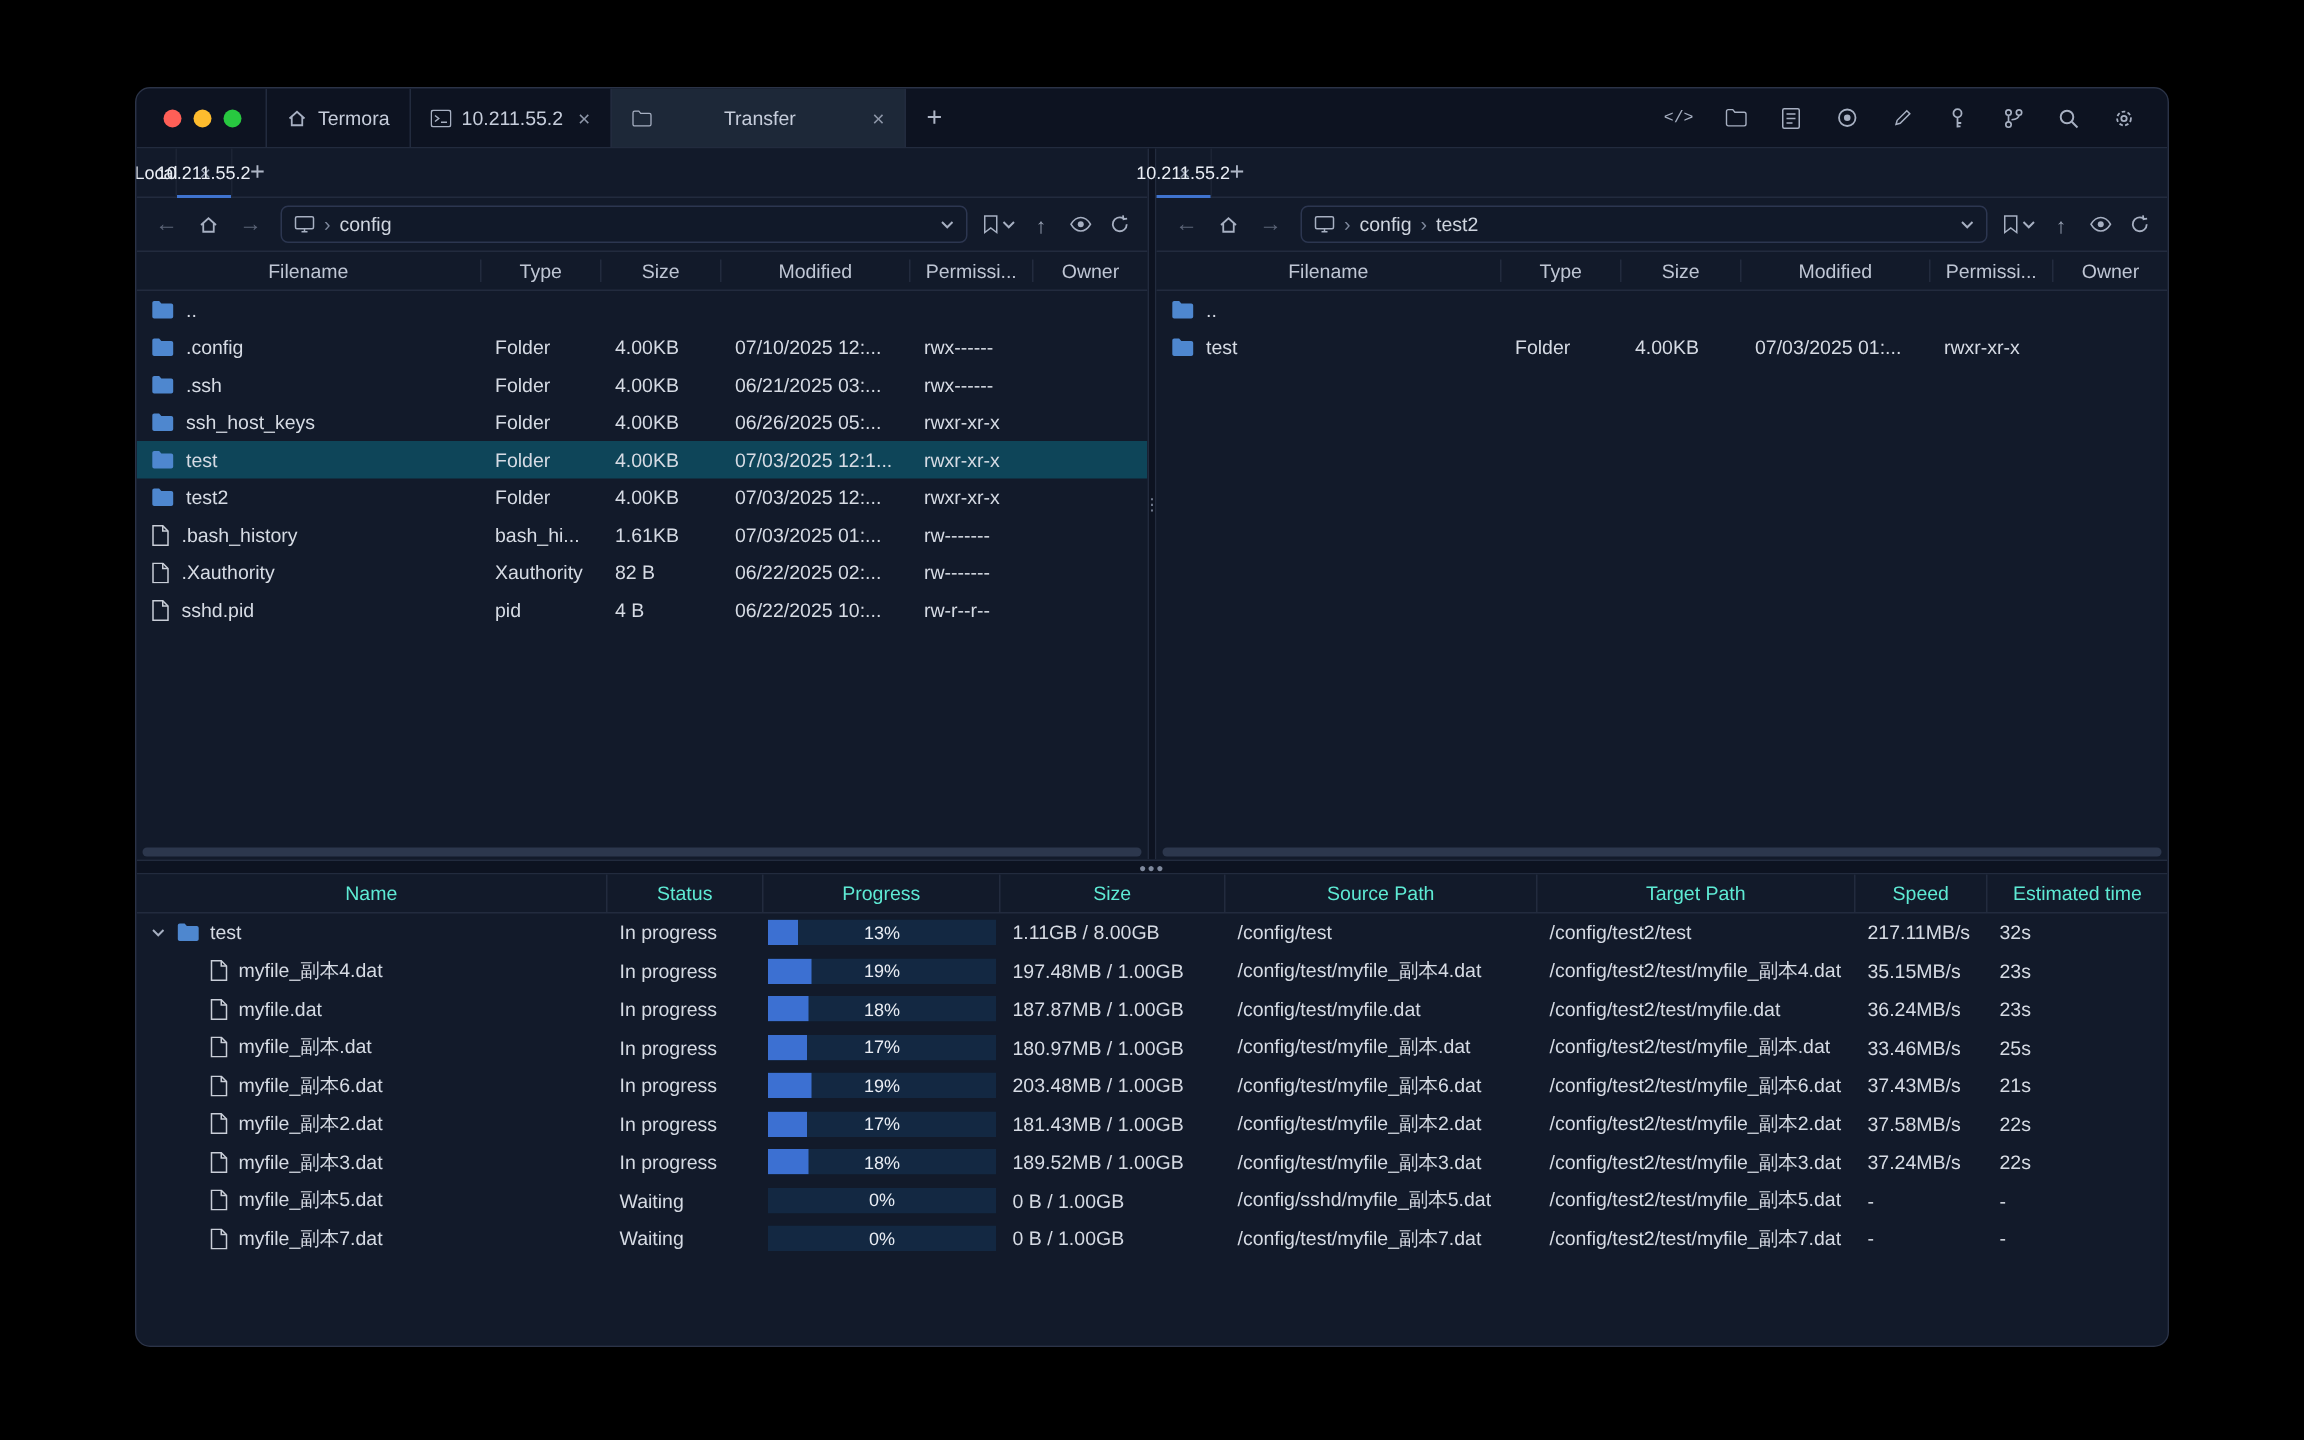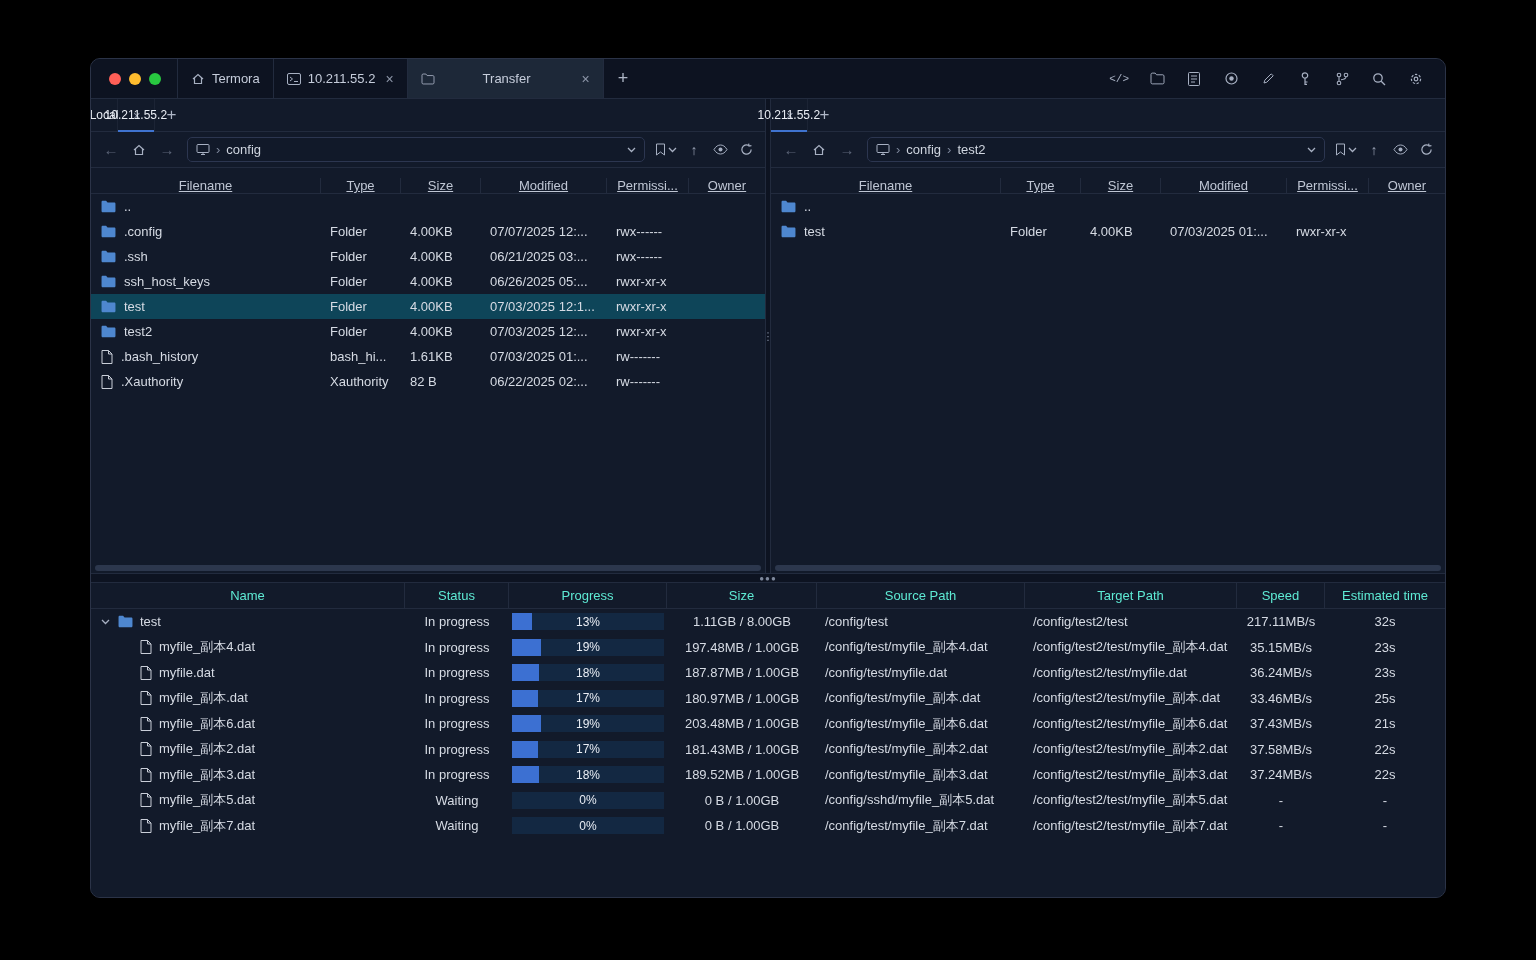--- a/index.html
+++ b/index.html
@@ -55,22 +55,22 @@
   .nav-btn{width:24px;height:22px;display:inline-flex;align-items:center;justify-content:center;
     color:var(--text-dim);font-size:15px;}
   .nav-btn.dim{color:#5c6578;}
   .breadcrumb-box{flex:1;min-width:0;height:25px;margin:0 4px;border:1px solid #2c3650;border-radius:5px;
     background:#111929;display:flex;align-items:center;gap:6px;padding:0 8px;font-size:13px;color:#cfd5df;}
   .bc-sep{color:#7e889c;}
   .bc-chevron{margin-left:auto;}
   .tool-btn{display:inline-flex;align-items:center;justify-content:center;min-width:22px;height:22px;
     color:var(--text-dim);font-size:14px;gap:2px;padding:0 2px;}
   
-  .f-header{height:27px;flex:none;display:flex;align-items:flex-end;border-top:1px solid var(--border);
-    border-bottom:1px solid var(--border);font-size:13px;color:#bfc6d4;text-decoration:underline;}
+  .f-header{height:27px;flex:none;display:flex;align-items:center;border-top:1px solid var(--border);
+    border-bottom:1px solid var(--border);font-size:13px;color:#bfc6d4;}
   .f-hcell{display:flex;align-items:center;justify-content:center;border-right:1px solid var(--border);
     white-space:nowrap;overflow:hidden;}
   .f-hcell:last-child{border-right:none;}
   .u0{width:230px;flex:none}.u1{width:80px;flex:none}.u2{width:80px;flex:none}
   .u3{width:126px;flex:none}.u4{width:82px;flex:none}.u5{flex:1;min-width:0}
   .f-rows{flex:1;min-height:0;overflow:hidden;}
   .f-row{height:25px;display:flex;align-items:center;font-size:13px;color:var(--text);}
   .f-row.selected{background:var(--selection);}
   .f-cell{padding:0 9px;white-space:nowrap;overflow:hidden;text-overflow:ellipsis;}
   .name-flex{display:flex;align-items:center;gap:8px;}
@@ -86,21 +86,21 @@
   .t-header{height:26px;flex:none;display:flex;align-items:stretch;border-bottom:1px solid var(--border);
     font-size:13px;color:#5eead4;}
   .t-hcell{display:flex;align-items:center;justify-content:center;border-right:1px solid var(--border);
     white-space:nowrap;overflow:hidden;}
   .t-hcell:last-child{border-right:none;}
   .w0{width:314px;flex:none}.w1{width:104px;flex:none}.w2{width:158px;flex:none}.w3{width:150px;flex:none}
   .w4{width:208px;flex:none}.w5{width:212px;flex:none}.w6{width:88px;flex:none}.w7{flex:1;min-width:0}
   .t-body{flex:1;min-height:0;overflow:hidden;}
   .t-row{height:25.5px;display:flex;align-items:center;font-size:13px;color:var(--text);}
   .t-cell{padding:0 8px;white-space:nowrap;overflow:hidden;text-overflow:ellipsis;}
-  .center{text-align:center;}
+  .center{text-align:left;}
   .t-cell.name-flex{gap:7px;padding-left:8px;}
   .exp{width:12px;flex:none;display:inline-flex;justify-content:center;}
   .child-indent{width:34px;flex:none;}
   .prog-cell{display:flex;align-items:flex-start;padding:0 3px;}
   .p-track{position:relative;flex:1;height:17px;background:var(--progress-track);overflow:hidden;}
   .p-fill{position:absolute;left:0;top:0;bottom:0;background:var(--progress-fill);}
   .p-label{position:absolute;inset:0;display:flex;align-items:center;justify-content:center;
     font-size:12px;color:#e9edf4;}
 </style>
 </head>
@@ -313,21 +313,21 @@
               <div class="f-cell u0 name-flex">
                 <span class="ic">
                   <svg width="15" height="13" viewBox="0 0 16 14">
                     <path d="M0.5 2.2 C0.5 1.4 1.1 0.8 1.9 0.8 H5.4 L7 2.6 H14.1 C14.9 2.6 15.5 3.2 15.5 4 V11.8 C15.5 12.6 14.9 13.2 14.1 13.2 H1.9 C1.1 13.2 0.5 12.6 0.5 11.8 Z" style="fill:var(--folder-color,#4e87cf)"></path>
                   </svg>
                 </span>
                 <span class="f-name">.config</span>
               </div>
               <div class="f-cell u1">Folder</div>
               <div class="f-cell u2">4.00KB</div>
-              <div class="f-cell u3">07/07/2025 12:...</div>
+              <div class="f-cell u3">07/10/2025 12:...</div>
               <div class="f-cell u4">rwx------</div>
               <div class="f-cell u5"></div>
             </div>
             <div class="f-row">
               <div class="f-cell u0 name-flex">
                 <span class="ic">
                   <svg width="15" height="13" viewBox="0 0 16 14">
                     <path d="M0.5 2.2 C0.5 1.4 1.1 0.8 1.9 0.8 H5.4 L7 2.6 H14.1 C14.9 2.6 15.5 3.2 15.5 4 V11.8 C15.5 12.6 14.9 13.2 14.1 13.2 H1.9 C1.1 13.2 0.5 12.6 0.5 11.8 Z" style="fill:var(--folder-color,#4e87cf)"></path>
                   </svg>
                 </span>
@@ -407,20 +407,36 @@
                     <path d="M1 0.5 H7.5 L11 4 V13.5 H1 Z" fill="none" stroke="#c9ced8"></path>
                     <path d="M7.5 0.5 V4 H11" fill="none" stroke="#c9ced8"></path>
                   </svg>
                 </span>
                 <span class="f-name">.Xauthority</span>
               </div>
               <div class="f-cell u1">Xauthority</div>
               <div class="f-cell u2">82 B</div>
               <div class="f-cell u3">06/22/2025 02:...</div>
               <div class="f-cell u4">rw-------</div>
+              <div class="f-cell u5"></div>
+            </div>
+            <div class="f-row">
+              <div class="f-cell u0 name-flex">
+                <span class="ic">
+                  <svg width="12" height="14" viewBox="0 0 12 14">
+                    <path d="M1 0.5 H7.5 L11 4 V13.5 H1 Z" fill="none" stroke="#c9ced8"></path>
+                    <path d="M7.5 0.5 V4 H11" fill="none" stroke="#c9ced8"></path>
+                  </svg>
+                </span>
+                <span class="f-name">sshd.pid</span>
+              </div>
+              <div class="f-cell u1">pid</div>
+              <div class="f-cell u2">4 B</div>
+              <div class="f-cell u3">06/22/2025 10:...</div>
+              <div class="f-cell u4">rw-r--r--</div>
               <div class="f-cell u5"></div>
             </div>
           </div>
           <div class="h-scroll">
             <div class="h-thumb"></div>
           </div>
         </section>
       <div class="v-splitter">
           <span>⋮</span>
         </div>

